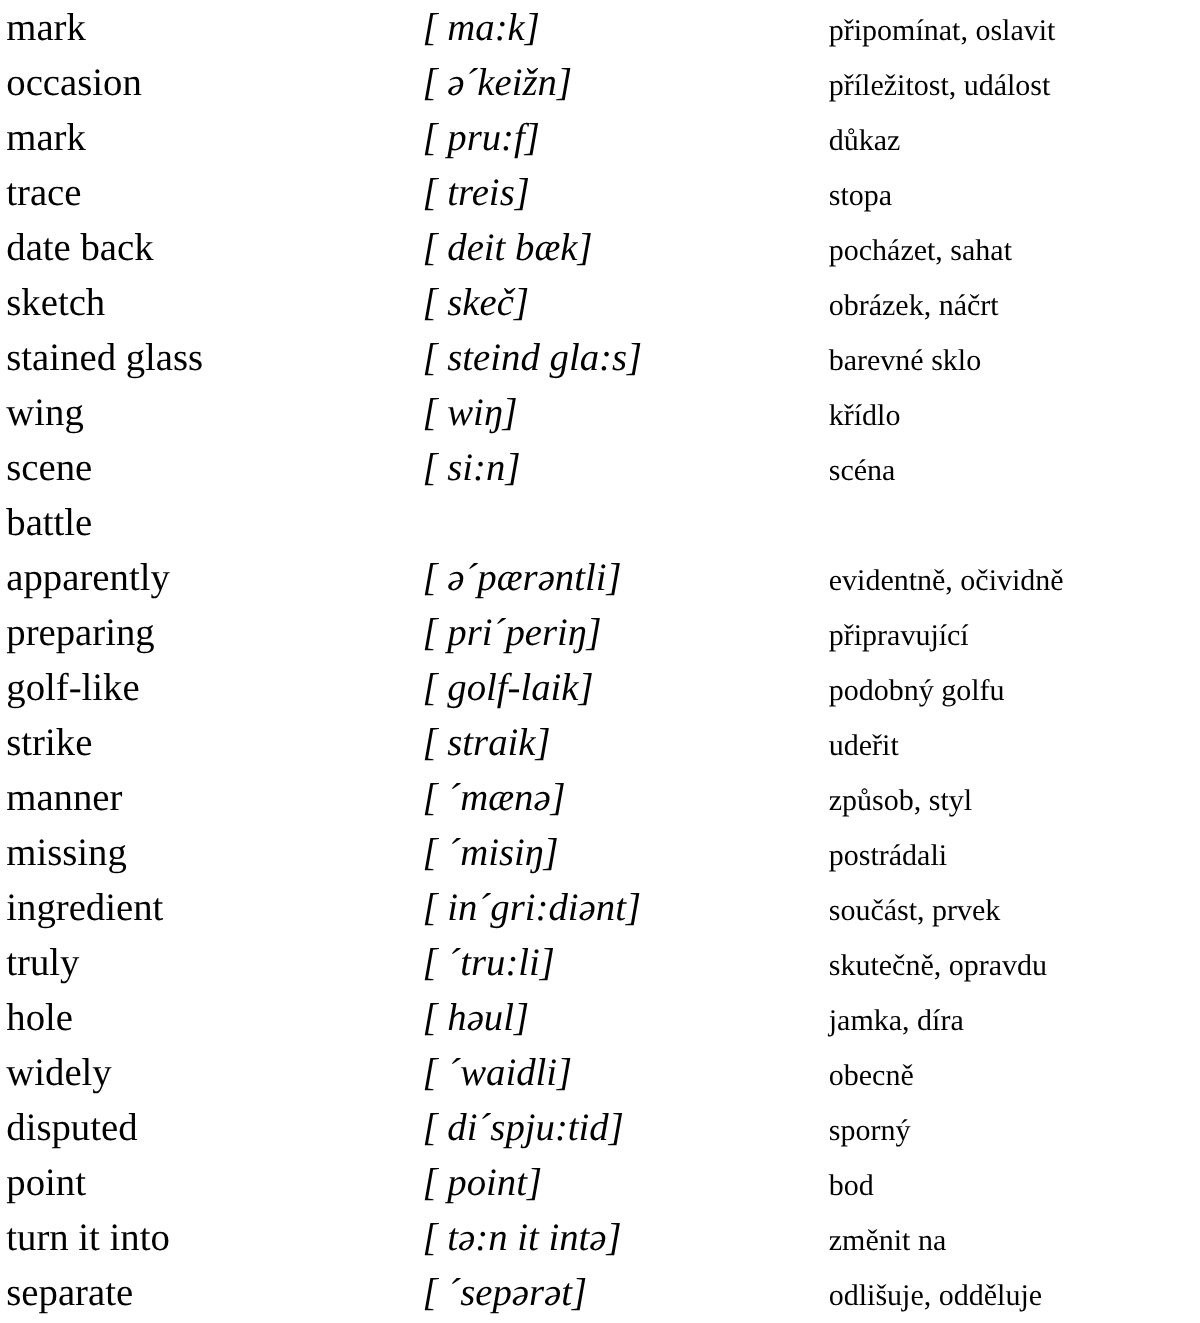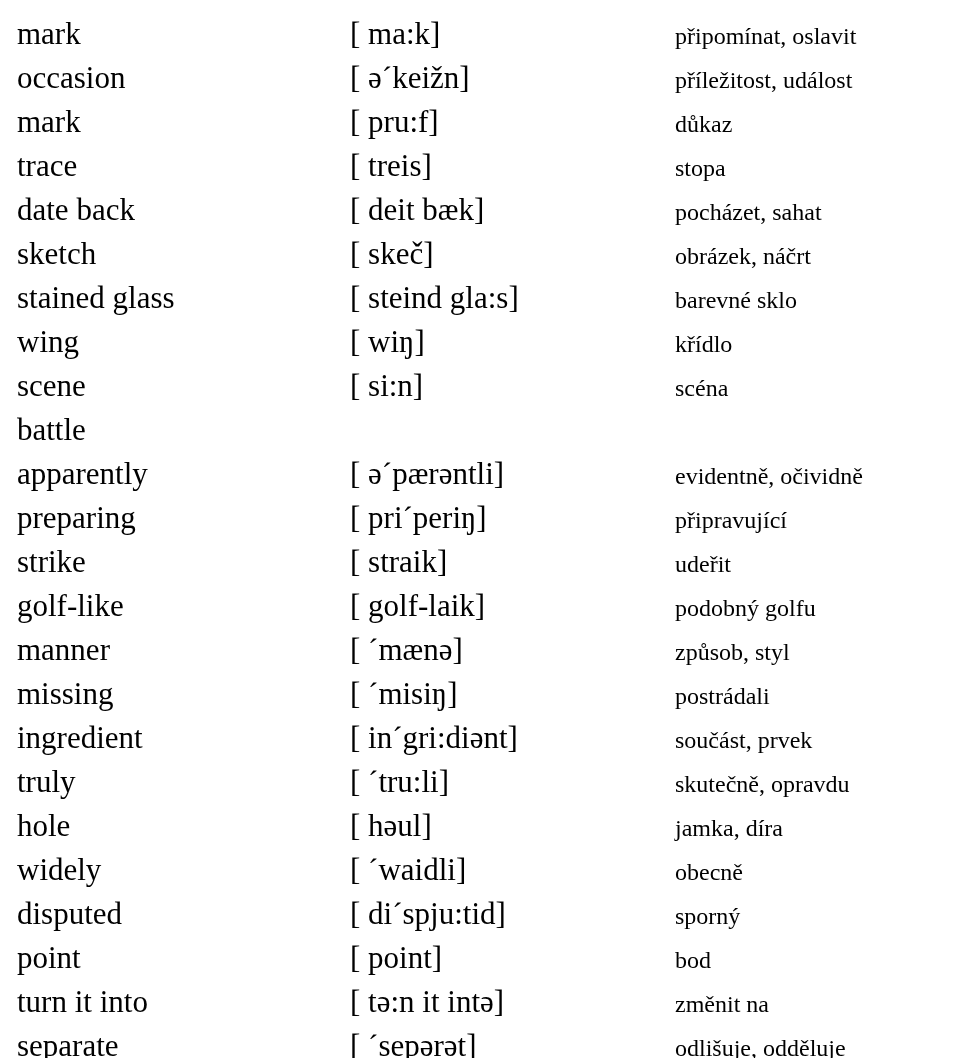--- a/index.html
+++ b/index.html
@@ -12,21 +12,21 @@
     height: 1058px;
     overflow: hidden;
     font-family: "Liberation Serif", "DejaVu Serif", serif;
     color: #000000;
   }
 
   #vocab-sheet {
     position: relative;
     width: 960px;
     height: 1058px;
-    padding: 12px;
+    padding: 0;
     box-sizing: border-box;
   }
 
   .vocab-row {
     display: flex;
     align-items: baseline;
     height: 44px;
     line-height: 44px;
     white-space: nowrap;
   }
@@ -37,20 +37,21 @@
     padding-left: 5px;
     box-sizing: border-box;
     font-size: 31px;
   }
 
   .col-phonetic {
     width: 325px;
     min-width: 325px;
     box-sizing: border-box;
     font-size: 31px;
+    font-style: italic;
   }
 
   .col-translation {
     flex: 1 1 auto;
     box-sizing: border-box;
     font-size: 24px;
   }
 </style>
 </head>
 <body>
@@ -108,28 +109,28 @@
       <div class="col-term">apparently</div>
       <div class="col-phonetic">[ ə´pærəntli]</div>
       <div class="col-translation">evidentně, očividně</div>
     </div>
     <div class="vocab-row">
       <div class="col-term">preparing</div>
       <div class="col-phonetic">[ pri´periŋ]</div>
       <div class="col-translation">připravující</div>
     </div>
     <div class="vocab-row">
+      <div class="col-term">golf-like</div>
+      <div class="col-phonetic">[ golf-laik]</div>
+      <div class="col-translation">podobný golfu</div>
+    </div>
+    <div class="vocab-row">
       <div class="col-term">strike</div>
       <div class="col-phonetic">[ straik]</div>
       <div class="col-translation">udeřit</div>
-    </div>
-    <div class="vocab-row">
-      <div class="col-term">golf-like</div>
-      <div class="col-phonetic">[ golf-laik]</div>
-      <div class="col-translation">podobný golfu</div>
     </div>
     <div class="vocab-row">
       <div class="col-term">manner</div>
       <div class="col-phonetic">[ ´mænə]</div>
       <div class="col-translation">způsob, styl</div>
     </div>
     <div class="vocab-row">
       <div class="col-term">missing</div>
       <div class="col-phonetic">[ ´misiŋ]</div>
       <div class="col-translation">postrádali</div>

